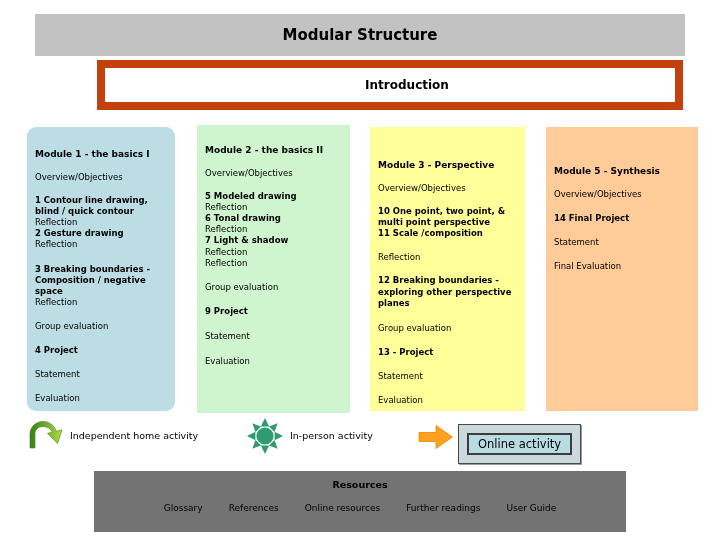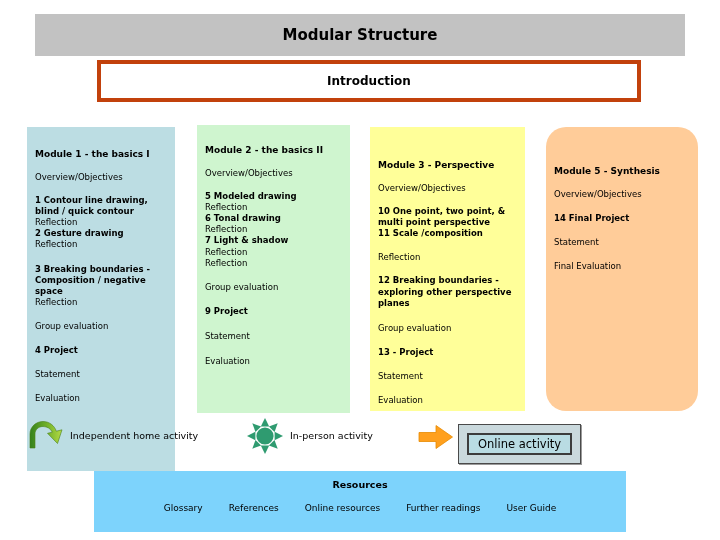--- a/index.html
+++ b/index.html
@@ -3,47 +3,47 @@
 <meta charset="utf-8">
 <style>
   html,body{margin:0;padding:0;background:#fff;}
   #slide{position:relative;width:720px;height:540px;background:#ffffff;overflow:hidden;
          font-family:"DejaVu Sans","Liberation Sans",sans-serif;color:#000;}
 
   
   #title-bar{position:absolute;left:35px;top:14px;width:650px;height:42px;background:#c2c2c2;
              display:flex;align-items:center;justify-content:center;font-size:15px;font-weight:bold;}
   #intro-box{position:absolute;left:97px;top:60px;width:536px;height:34px;background:#ffffff;
-             border:4px solid #c2410c;display:flex;align-items:center;justify-content:center;
-             font-size:12px;font-weight:bold;}
+             border:8px solid #c2410c;display:flex;align-items:center;justify-content:center;
+             font-size:12px;font-weight:bold;padding-left:34px;}
 
   
   .column{position:absolute;box-sizing:border-box;padding:0 8px;}
-  .col-0{left:27px; top:127px;width:148px;height:344px;padding-top:22px;}
+  .col-0{left:27px; top:127px;width:148px;height:284px;padding-top:22px;border-radius:9px;}
   .col-1{left:197px;top:125px;width:153px;height:288px;padding-top:20px;}
   .col-2{left:370px;top:127px;width:155px;height:284px;padding-top:33px;}
   .col-3{left:546px;top:127px;width:152px;height:284px;padding-top:39px;}
   .module-title{font-size:9px;font-weight:bold;line-height:1.25;}
   .module-item{font-size:8.5px;line-height:1.3;}
   .module-item.bold{font-weight:bold;}
 
   
   .legend-label{position:absolute;font-size:9.5px;white-space:nowrap;}
   #legend-icon-independent{position:absolute;left:27px;top:419px;}
   #legend-label-independent{left:70px;top:430px;}
   #legend-icon-inperson{position:absolute;left:246px;top:417px;}
   #legend-label-inperson{left:290px;top:430px;}
   #legend-icon-online{position:absolute;left:418px;top:424px;}
   #online-box{position:absolute;left:458px;top:424px;border:1px solid #4a4a4a;background:#cad9dd;
               padding:8px;box-shadow:1px 1px 0 #9a9a9a;}
   #online-box-inner{border:2px solid #3c3c3c;background:#b9dce3;padding:2px 9px;font-size:11.5px;
               white-space:nowrap;}
 
   
-  #footer-bar{position:absolute;left:94px;top:471px;width:532px;height:61px;background:#7dd3fc;
+  #footer-bar{position:absolute;left:94px;top:471px;width:532px;height:61px;background:#737373;
               box-sizing:border-box;padding-top:8px;}
   #footer-title{text-align:center;font-size:9.5px;font-weight:bold;}
   #footer-links{display:flex;justify-content:center;gap:26px;margin-top:13px;font-size:9px;}
   .footer-link{white-space:nowrap;cursor:pointer;}
   svg{display:block;}
 </style>
 </head>
 <body>
 
 <div id="slide">
@@ -91,21 +91,21 @@
         <div class="module-item" style="margin-top: 12px;">Overview/Objectives</div>
         <div class="module-item bold" style="margin-top: 12px;">10 One point, two point, &amp; multi point perspective</div>
         <div class="module-item bold" style="margin-top: 0px;">11 Scale /composition</div>
         <div class="module-item" style="margin-top: 13px;">Reflection</div>
         <div class="module-item bold" style="margin-top: 12px;">12 Breaking boundaries - exploring other perspective planes</div>
         <div class="module-item" style="margin-top: 14px;">Group evaluation</div>
         <div class="module-item bold" style="margin-top: 13px;">13 - Project</div>
         <div class="module-item" style="margin-top: 13px;">Statement</div>
         <div class="module-item" style="margin-top: 13px;">Evaluation</div>
       </div>
-      <div class="column col-3" style="background: rgb(255, 204, 153); border-radius: 20px;">
+      <div class="column col-3" style="background: rgb(255, 204, 153);">
         <div class="module-title">Module 5 - Synthesis</div>
         <div class="module-item" style="margin-top: 12px;">Overview/Objectives</div>
         <div class="module-item bold" style="margin-top: 13px;">14 Final Project</div>
         <div class="module-item" style="margin-top: 13px;">Statement</div>
         <div class="module-item" style="margin-top: 13px;">Final Evaluation</div>
       </div>
     </div>
 
   <span id="legend-icon-independent">
     <svg width="38" height="32" viewBox="0 0 38 32">

